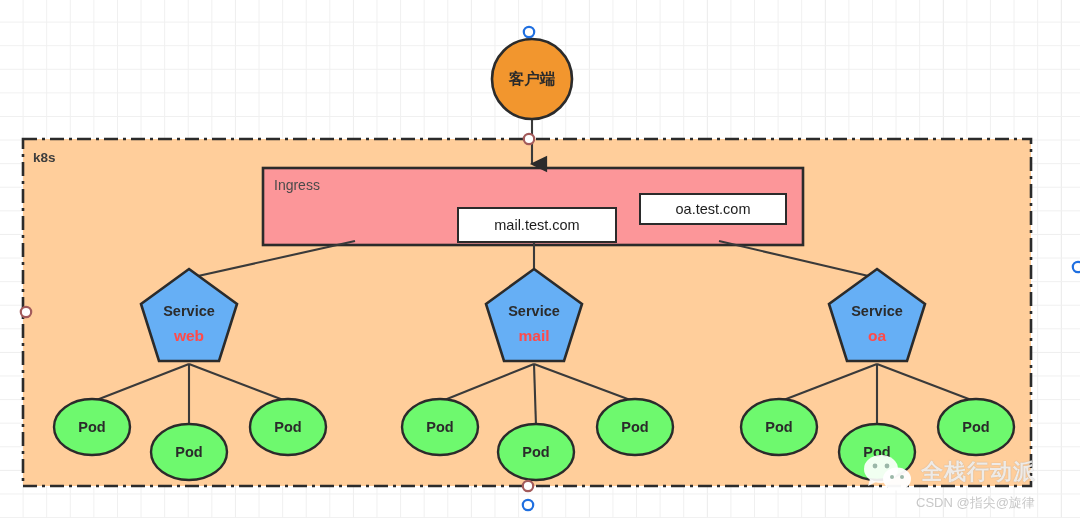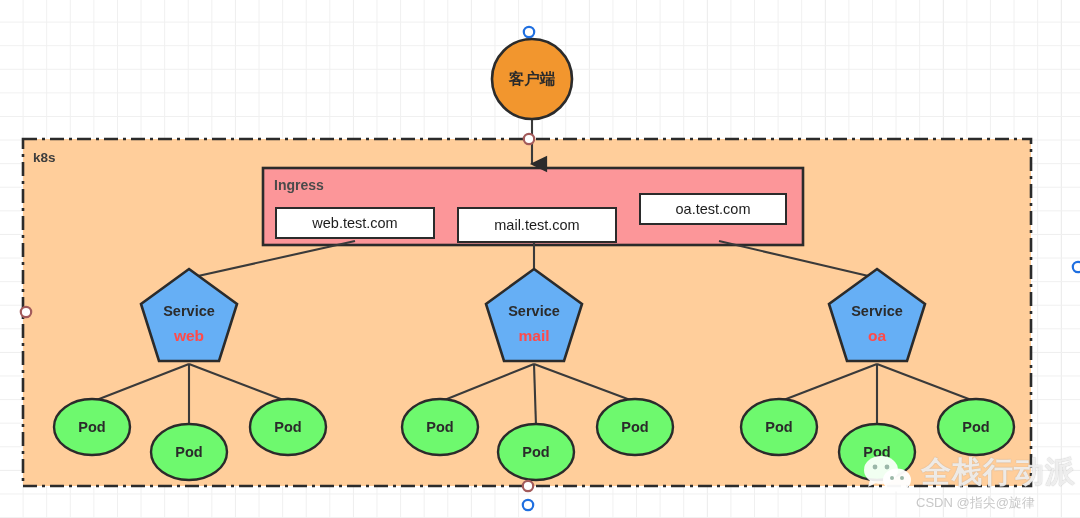--- a/index.html
+++ b/index.html
@@ -53,21 +53,21 @@
     color: #3d3d3d;
     letter-spacing: 0px;
     white-space: nowrap;
     text-align: right;
   }
   .ingress-label {
     position: absolute;
     z-index: 5;
     font-family: "Liberation Sans", sans-serif;
     font-size: 14px;
-    font-weight: bold;
+    font-weight: normal;
     color: #4a4a4a;
     white-space: nowrap;
   }
   .host-box {
     position: absolute;
     z-index: 5;
     box-sizing: border-box;
     background: #ffffff;
     border: 2.4px solid #2b2b2b;
     display: flex;
@@ -83,21 +83,21 @@
   .watermark {
     position: absolute;
     z-index: 10;
     display: flex;
     align-items: center;
     gap: 7px;
     pointer-events: none;
   }
   .wm-text {
     font-family: "Liberation Sans", sans-serif;
-    font-size: 30px;
+    font-size: 22px;
     font-weight: bold;
     color: rgba(255,255,255,0.80);
     text-shadow: 0 0 1px rgba(120,120,120,0.65);
     letter-spacing: 1px;
     white-space: nowrap;
   }
   .wechat-mark {
     position: relative;
     width: 52px;
     height: 40px;
@@ -119,21 +119,20 @@
 
   <svg class="layer" viewBox="0 0 1080 518">
     <rect x="23" y="139" width="1008" height="347" fill="#FFCE9B" stroke="#2b2b2b" stroke-width="2.6" stroke-dasharray="14 5 3 5" stroke-linecap="butt"></rect>
     <rect x="263" y="168" width="540" height="77" fill="#FC9699" stroke="#2b2b2b" stroke-width="2.6"></rect>
   </svg>
 
   <div class="k8s-label" style="left:33px; top:150px;">k8s</div>
 
   <div class="ingress-label" style="left:274px; top:177px;">Ingress</div>
 
-  <div class="host-box" style="left:275px; top:207px; width:160px; height:32px;">web.test.com</div>
   <div class="host-box" style="left:457px; top:207px; width:160px; height:36px;">mail.test.com</div>
   <div class="host-box" style="left:639px; top:193px; width:148px; height:32px;">oa.test.com</div>
 
   <svg class="layer edges" viewBox="0 0 1080 518">
     <defs>
       <marker id="arrowhead" markerWidth="9" markerHeight="9" refX="4.3" refY="7.6" orient="auto" markerUnits="strokeWidth">
         <path d="M0.4,0.4 L4.3,8.6 L8.2,0.4 z" fill="#2b2b2b"></path>
       </marker>
     </defs>
     <g stroke="#3a3a3a" stroke-width="2.1" fill="none" stroke-linecap="butt">

